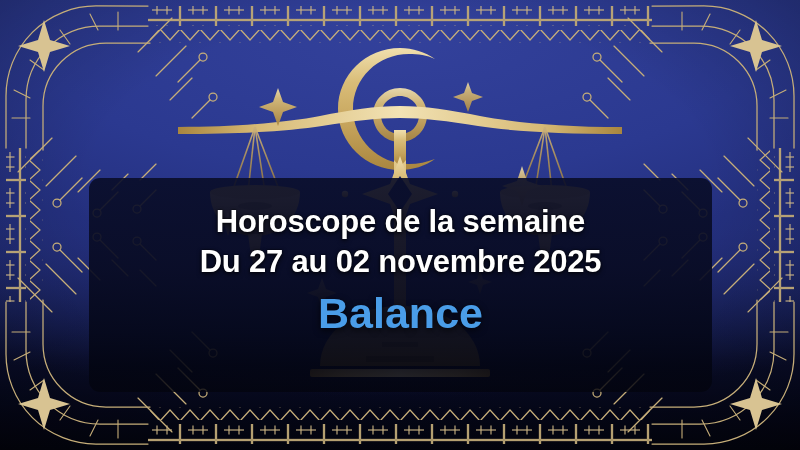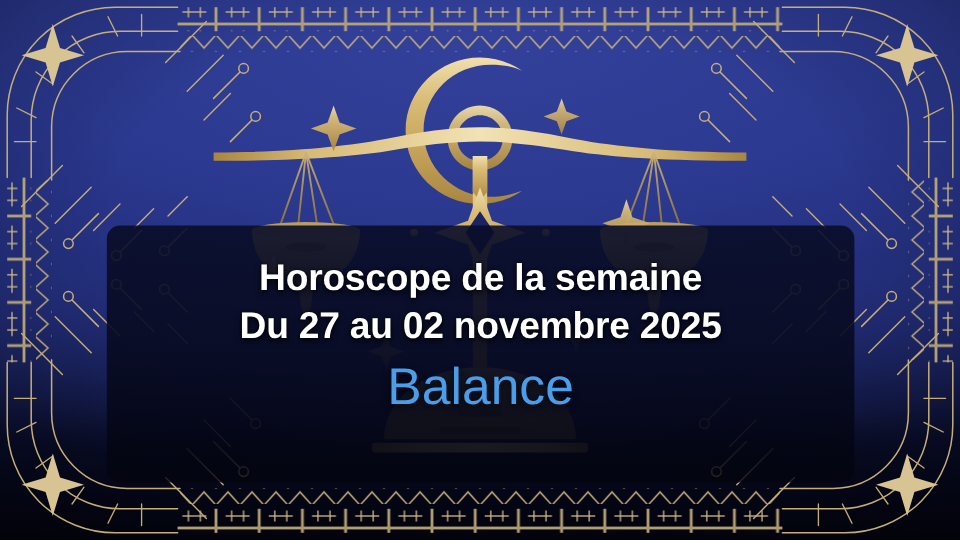--- a/index.html
+++ b/index.html
@@ -27,39 +27,39 @@
   
   .frame{position:absolute;inset:0;}
   .frame svg{display:block;width:800px;height:450px;}
 
   
   .zodiac{position:absolute;left:50%;top:26px;transform:translateX(-50%);
           width:460px;height:370px;}
   .zodiac svg{display:block;width:460px;height:370px;}
 
   
-  .panel{position:absolute;left:89px;top:188px;width:623px;height:214px;
+  .panel{position:absolute;left:89px;top:178px;width:623px;height:214px;
          border-radius:11px;
          background:linear-gradient(180deg,
             rgba(9,13,40,.90) 0%,
             rgba(8,11,34,.92) 42%,
             rgba(5,8,26,.93) 72%,
             rgba(3,5,18,.90) 88%,
             rgba(3,4,14,.80) 100%);}
 
   .panel-inner{position:absolute;inset:0;display:flex;flex-direction:column;
                align-items:center;justify-content:flex-start;padding-top:24px;}
 
   .headline{color:#ffffff;font-size:31px;font-weight:bold;line-height:1.30;
             letter-spacing:-0.2px;text-align:center;white-space:nowrap;
             text-shadow:0 2px 5px rgba(0,0,0,.75),0 0 2px rgba(0,0,0,.9);}
   .subline{color:#ffffff;font-size:31px;font-weight:bold;line-height:1.30;
            letter-spacing:-0.2px;text-align:left;white-space:nowrap;
            text-shadow:0 2px 5px rgba(0,0,0,.75),0 0 2px rgba(0,0,0,.9);}
-  .sign{color:#4a9de8;font-size:43px;font-weight:normal;line-height:1.16;
+  .sign{color:#4a9de8;font-size:43px;font-weight:bold;line-height:1.16;
         margin-top:6px;text-align:left;white-space:nowrap;
         text-shadow:0 2px 7px rgba(0,0,0,.80);}
 </style>
 </head>
 <body>
 
 <div id="poster">
 
   <div class="bg"></div>
 

